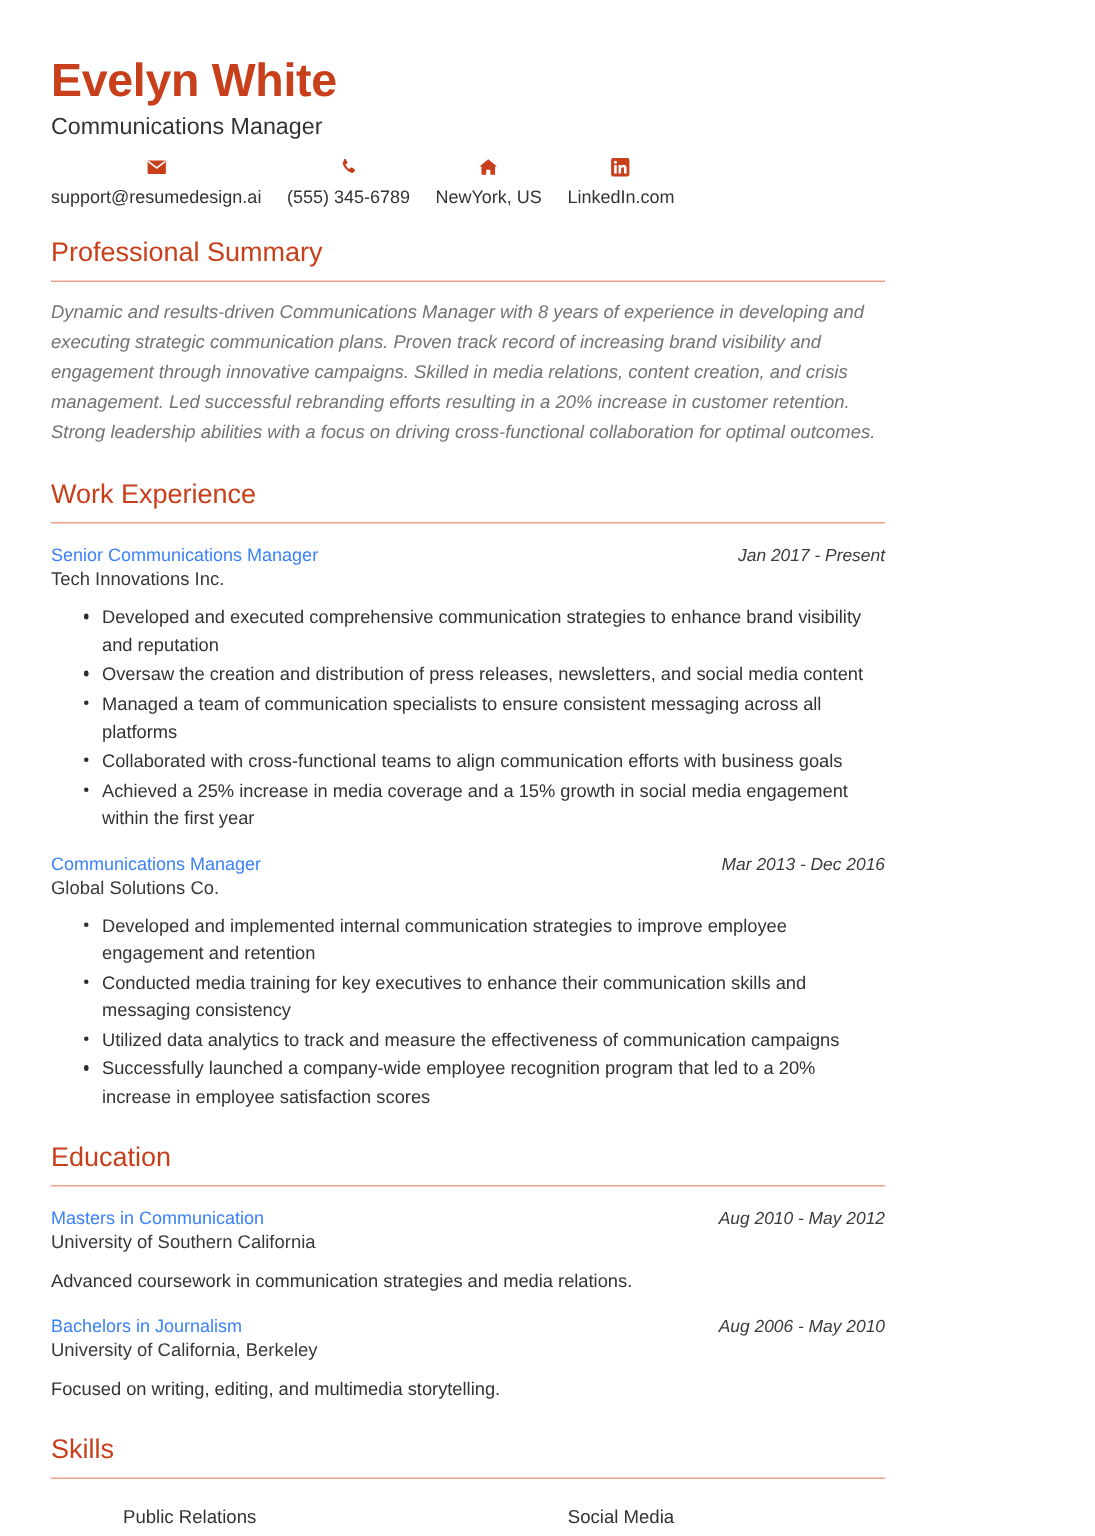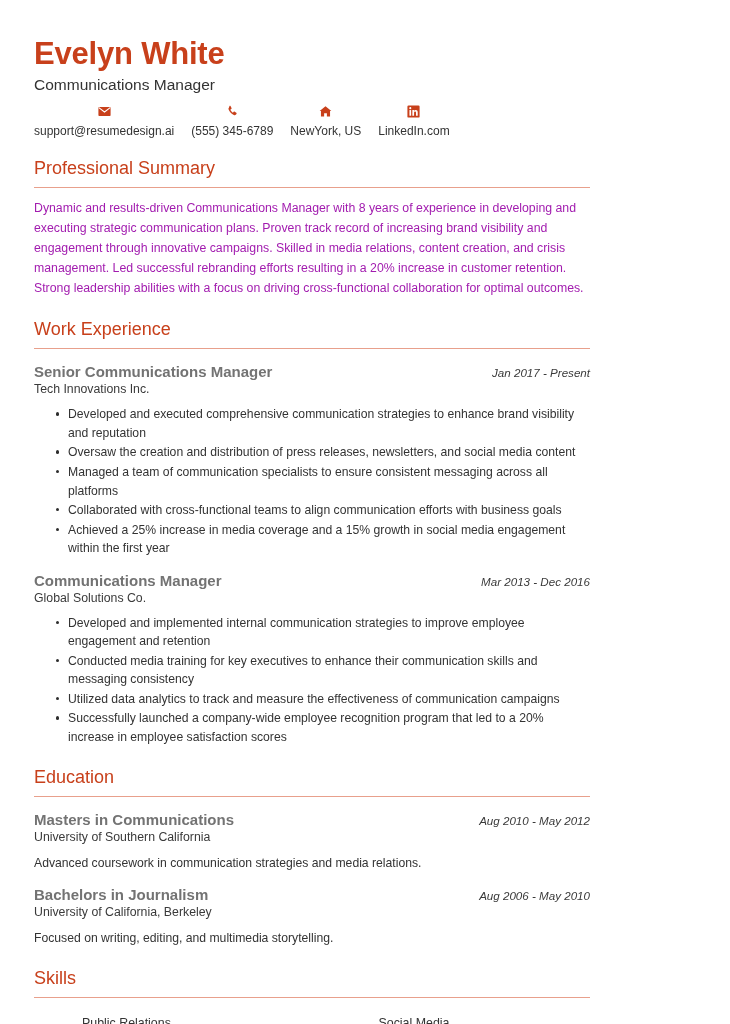--- a/index.html
+++ b/index.html
@@ -69,37 +69,38 @@
   .section-rule {
     height: 1px;
     background: #e8a08c;
     margin-top: 8px;
     width: 100%;
   }
 
   .summary-text {
     font-size: 12.3px;
     line-height: 1.62;
-    color: #a21caf;
+    color: #737373;
     margin-top: 11px;
     text-align: left;
+    font-style: italic;
   }
 
   
   .entry { margin-top: 14px; }
   .entry-head {
     display: flex;
     justify-content: space-between;
     align-items: baseline;
     gap: 14px;
   }
   .entry-role {
-    font-size: 15px;
-    font-weight: bold;
-    color: #737373;
+    font-size: 12px;
+    font-weight: normal;
+    color: #3b82f6;
   }
   .entry-date {
     font-size: 11.6px;
     font-style: italic;
     color: #3a3a3a;
     white-space: nowrap;
     text-align: right;
   }
   .entry-org {
     font-size: 12.3px;
@@ -258,21 +259,21 @@
       </ul>
     </div>
   </div>
 
   <div class="section">
     <div class="section-title">Education</div>
     <div class="section-rule"></div>
 
     <div class="entry">
       <div class="entry-head">
-        <span class="entry-role">Masters in Communications</span>
+        <span class="entry-role">Masters in Communication</span>
         <span class="entry-date">Aug 2010 - May 2012</span>
       </div>
       <div class="entry-org">University of Southern California</div>
       <div class="entry-desc">Advanced coursework in communication strategies and media relations.</div>
     </div>
 
     <div class="entry">
       <div class="entry-head">
         <span class="entry-role">Bachelors in Journalism</span>
         <span class="entry-date">Aug 2006 - May 2010</span>

